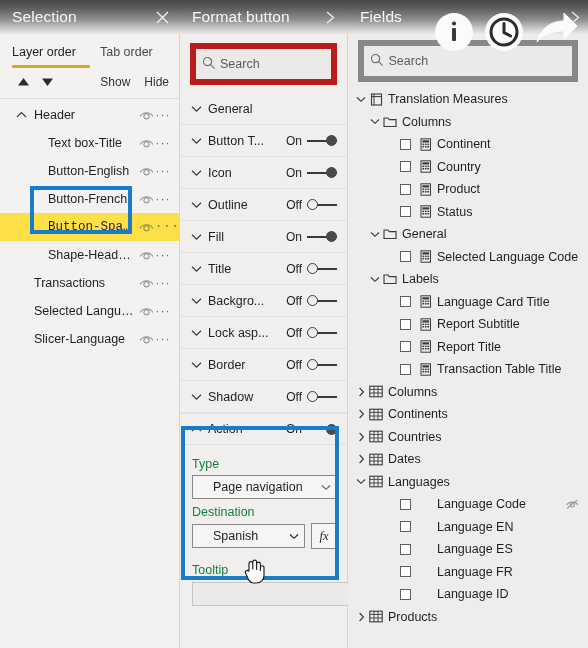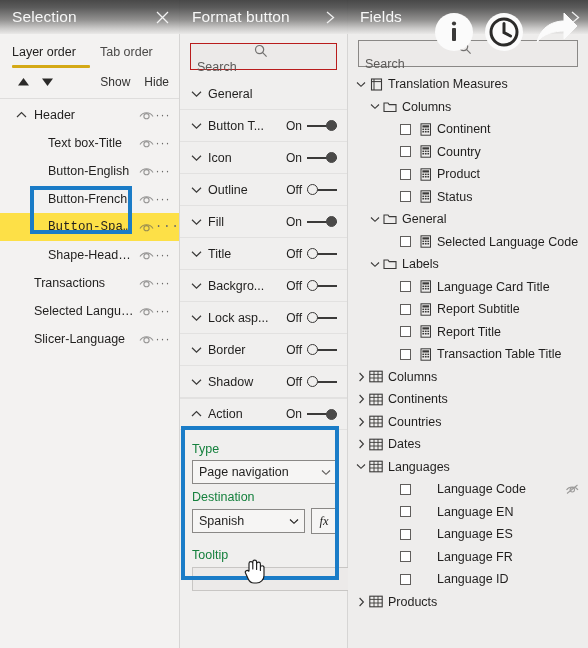--- a/index.html
+++ b/index.html
@@ -59,22 +59,22 @@
   .srow .caret{width:18px;display:flex;align-items:center;justify-content:center;margin-left:12px;}
   .srow .nolead{width:18px;margin-left:12px;}
   .srow .lbl{flex:1;white-space:nowrap;overflow:hidden;text-overflow:ellipsis;padding-left:4px;}
   .srow.ind .lbl{padding-left:18px;}
   .eye{width:18px;height:16px;display:flex;align-items:center;justify-content:center;opacity:.6;cursor:pointer;}
   .dots{width:16px;text-align:center;font-size:12px;color:#6b6a69;letter-spacing:1px;cursor:pointer;}
 
   
   .searchwrap{padding:9px 10px 0 10px;}
   .searchbox{
-    display:flex;align-items:center;height:27px;background:#eceae9;border:1px solid #b91c1c;
-    box-sizing:border-box;padding:0 6px;flex-direction:column;
+    display:flex;align-items:center;height:42px;background:#eceae9;border:6px solid #b91c1c;
+    box-sizing:border-box;padding:0 6px;
   }
   .searchbox .mag{width:16px;height:16px;margin-right:4px;opacity:.75;}
   .searchbox input{
     border:0;outline:0;background:transparent;font-size:12.5px;color:#3b3a39;width:100%;
     font-family:inherit;padding:0;
   }
   .searchbox input::placeholder{color:#5d5b59;opacity:1;}
 
   
   .fmt{margin-top:8px;}
@@ -91,21 +91,21 @@
   .swt .knob{position:absolute;width:11px;height:11px;border-radius:50%;box-sizing:border-box;top:1.5px;}
   .swt.on .knob{right:0;background:#4a4948;border:1px solid #4a4948;}
   .swt.off .knob{left:0;background:#f0efee;border:1.6px solid #3b3a39;}
 
   
   .abody{padding:6px 10px 8px 12px;}
   .flab{font-size:12.5px;color:#15803d;margin:6px 0 4px 0;}
   .ctlrow{display:flex;align-items:center;gap:6px;}
   .dd{
     position:relative;flex:1;height:24px;border:1px solid #8a8886;background:#f6f5f4;
-    display:flex;align-items:center;padding:0 20px 0 6px;box-sizing:border-box;
+    display:flex;align-items:center;padding:0 20px 0 20px;box-sizing:border-box;
     font-size:12.5px;color:#201f1e;cursor:pointer;
   }
   .dd .ddc{position:absolute;right:5px;top:50%;transform:translateY(-50%);}
   .fx{
     width:24px;height:24px;border:1px solid #8a8886;background:#f6f5f4;
     display:flex;align-items:center;justify-content:center;
     font-family:"Liberation Serif","DejaVu Serif",serif;font-style:italic;font-size:12.5px;color:#201f1e;cursor:pointer;
   }
   .tinput{
     flex:1;height:24px;border:1px solid #c8c6c4;background:#eceae9;box-sizing:border-box;

